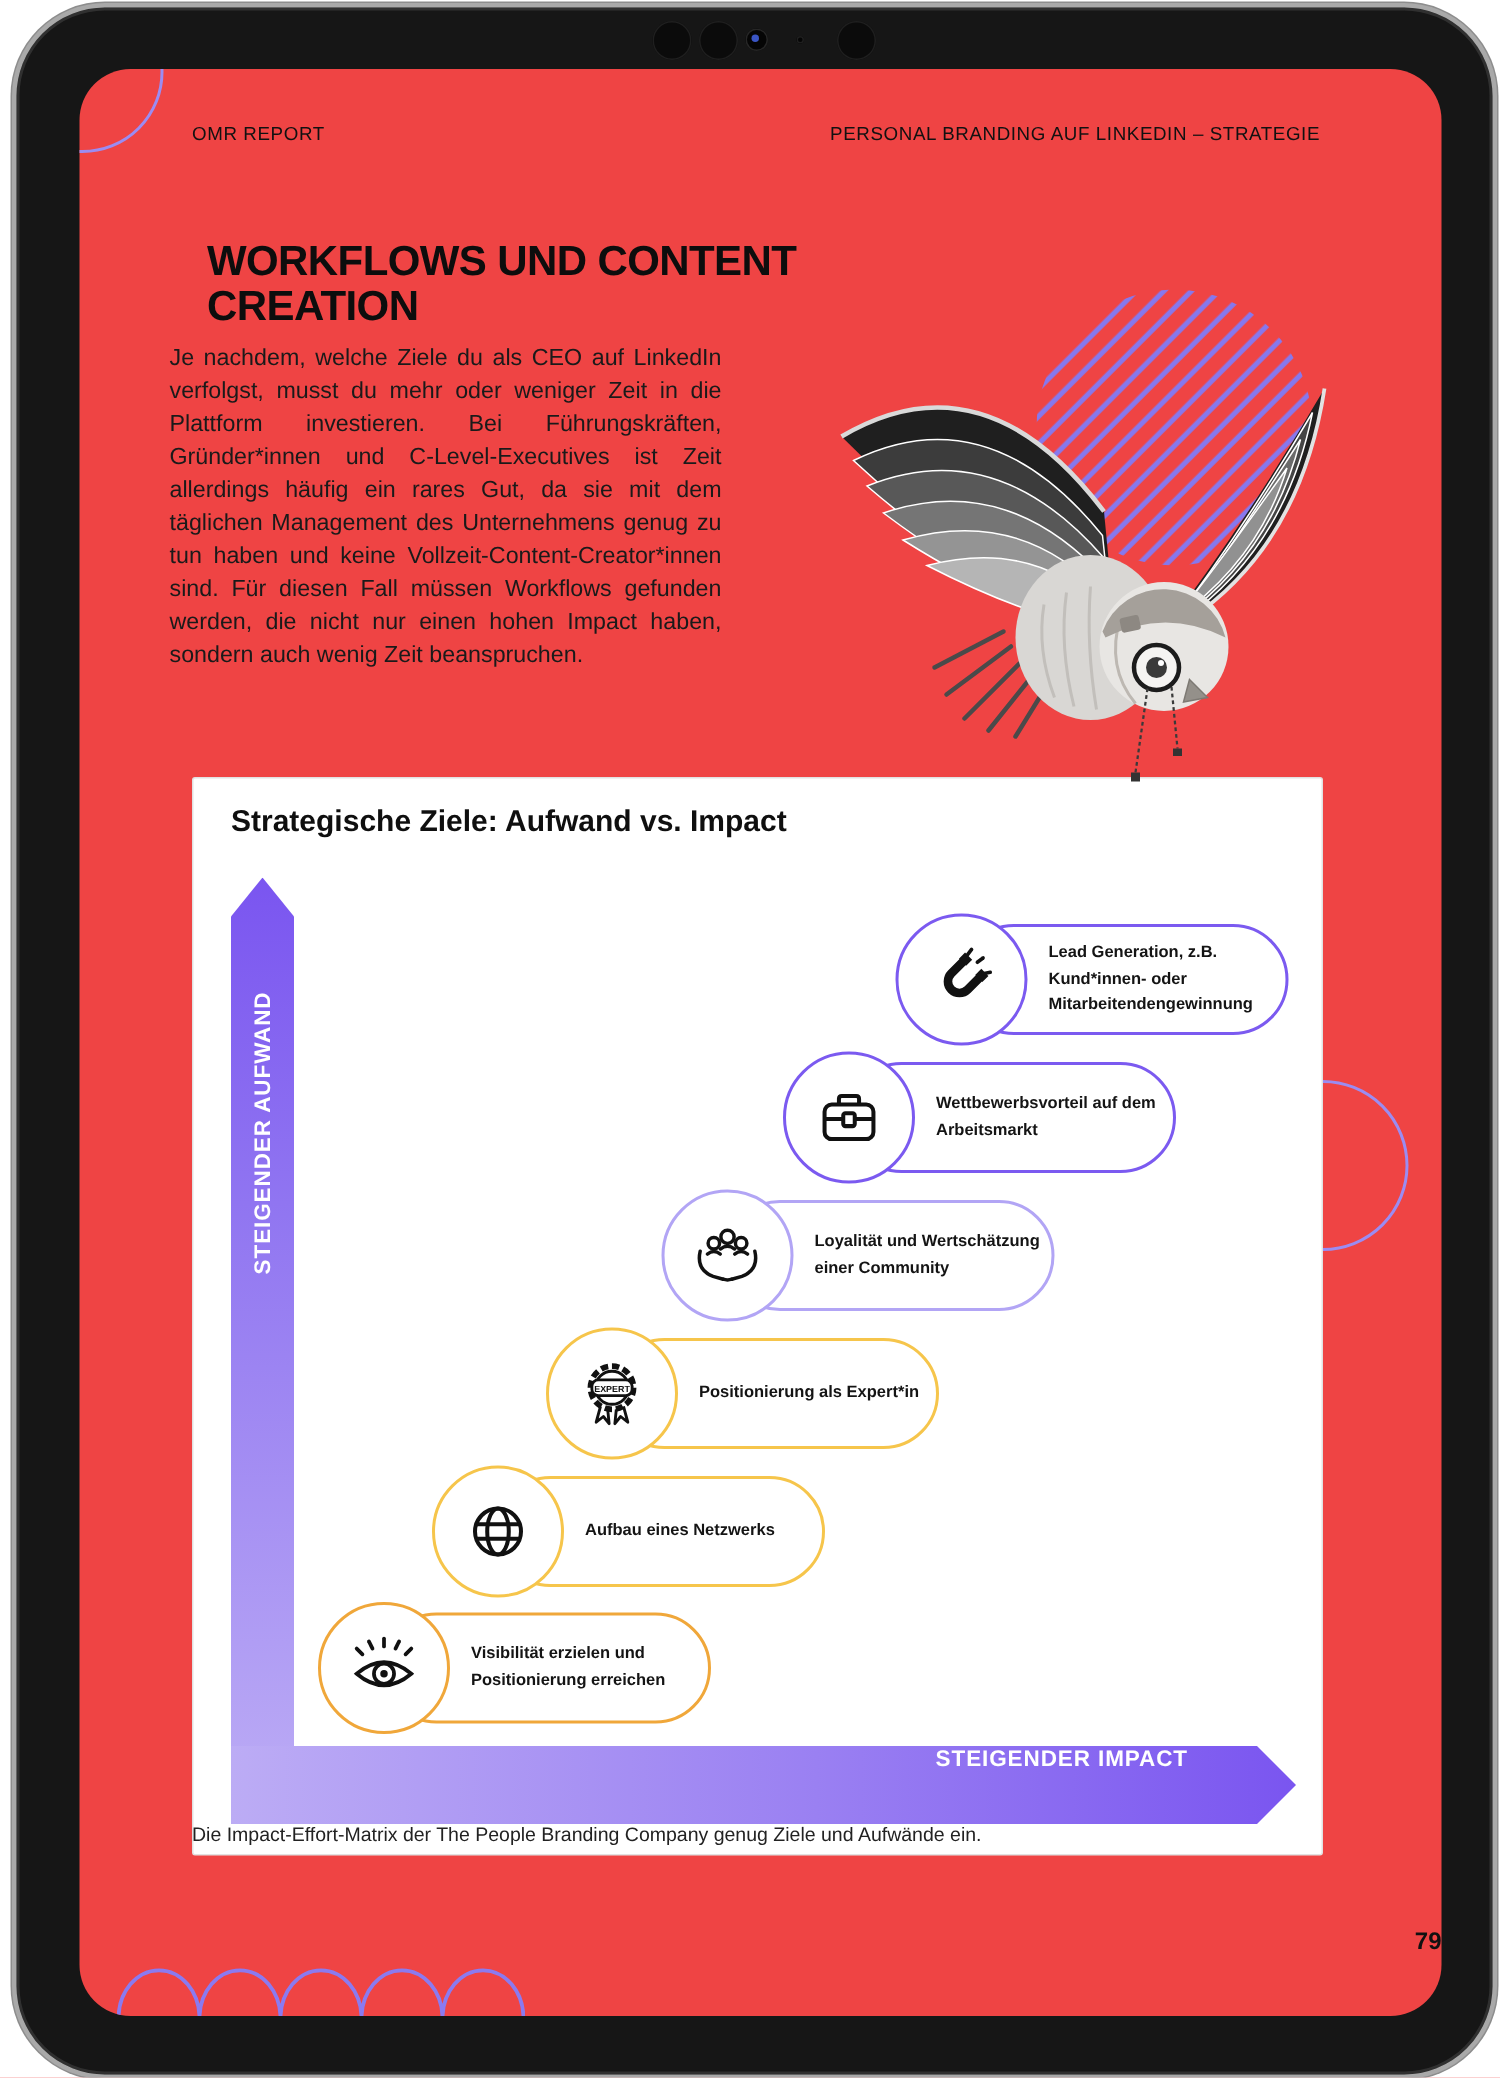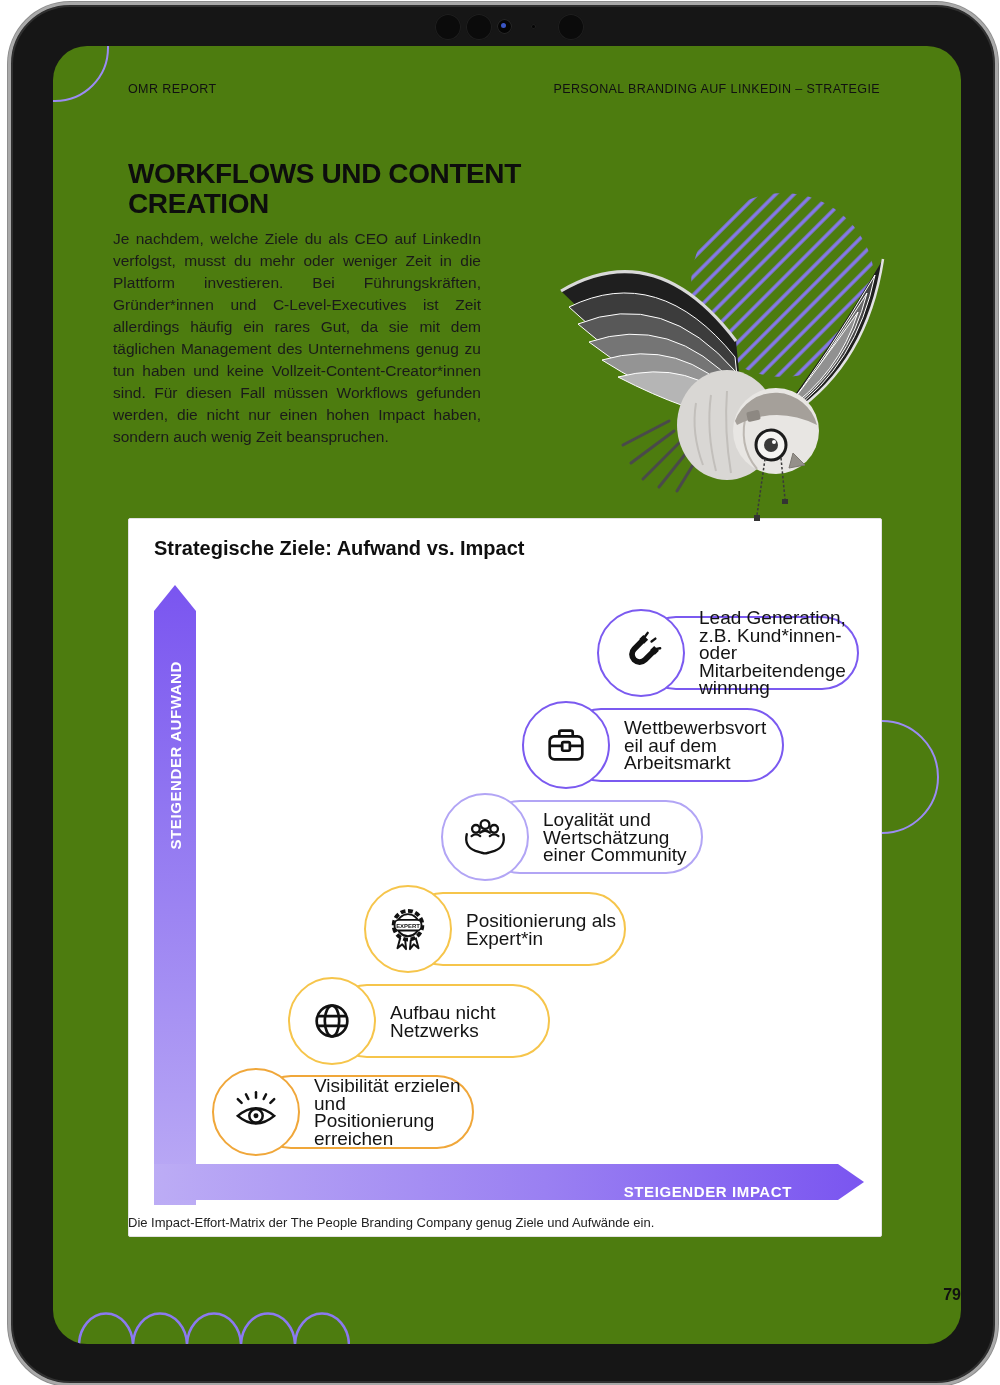--- a/index.html
+++ b/index.html
@@ -11,68 +11,68 @@
   .tablet{position:absolute;left:8px;top:2px;width:984px;height:1378px;
           background:#161616;border-radius:62px;
           border:3px solid #a9a9a9;box-shadow:inset 0 0 0 2px #303030, 0 0 0 1px #8d8d8d;}
   .cam{position:absolute;border-radius:50%;background:#0b0b0b;box-shadow:inset 0 0 0 1px #1f1f1f;}
   .cam-big{width:26px;height:26px;top:9px;}
   .cam-lens{width:15px;height:15px;top:14px;background:#050505;box-shadow:inset 0 0 0 1px #262626;}
   .cam-lens::after{content:"";position:absolute;left:4px;top:4px;width:5px;height:5px;border-radius:50%;background:#3a55c4;}
   .cam-dot{width:5px;height:5px;top:19px;background:#050505;}
 
   
-  .screen{position:absolute;left:42px;top:41px;width:908px;height:1298px;background:#4d7c0f;
+  .screen{position:absolute;left:42px;top:41px;width:908px;height:1298px;background:#ef4444;
           border-radius:34px;overflow:hidden;}
 
   .deco-circle{position:absolute;border-radius:50%;border:2px solid #9b8cf2;background:transparent;}
   .deco-tl{left:-52px;top:-52px;width:104px;height:104px;z-index:1;}
   .deco-right{left:772px;top:674px;width:110px;height:110px;z-index:1;}
 
   
   .page-header{position:absolute;left:75px;right:81px;top:36px;display:flex;
                justify-content:space-between;align-items:baseline;z-index:2;}
   .page-header span{font-size:12.5px;letter-spacing:.4px;font-weight:500;color:#111;}
 
   
-  .article-title{position:absolute;left:75px;top:94px;width:420px;z-index:2;
+  .article-title{position:absolute;left:85px;top:94px;width:420px;z-index:2;
                  font-size:28px;line-height:30px;font-weight:800;letter-spacing:-.4px;color:#0d0d0d;}
   .article-body{position:absolute;left:60px;top:166px;width:368px;z-index:2;
                 font-size:15.5px;line-height:22px;text-align:justify;color:#1a1a1a;}
 
   
   .owl-wrap{position:absolute;left:478px;top:127px;width:392px;height:356px;z-index:3;pointer-events:none;}
 
   
   .figure-card{position:absolute;left:75px;top:437px;width:752px;height:717px;background:#fff;
                border:1.5px solid #e2e2e2;border-radius:2px;z-index:2;margin-top:35px;}
   .figure-title{position:absolute;left:25px;top:18px;font-size:20px;font-weight:700;color:#0f0f0f;}
 
   .y-axis{position:absolute;left:25px;top:66px;width:42px;height:620px;
           background:linear-gradient(180deg,#7a55f0 0%,#9075f1 35%,#bcacf5 100%);
           clip-path:polygon(50% 0,100% 26px,100% 100%,0 100%,0 26px);}
   .y-axis-labelbox{position:absolute;left:25px;top:96px;width:42px;height:280px;
                    display:flex;align-items:center;justify-content:center;}
   .y-axis-labelbox span{writing-mode:vertical-rl;transform:rotate(180deg);
                         color:#fff;font-weight:700;font-size:15px;letter-spacing:.6px;white-space:nowrap;}
-  .x-axis{position:absolute;left:25px;top:645px;width:710px;height:36px;
+  .x-axis{position:absolute;left:25px;top:645px;width:710px;height:52px;
           background:linear-gradient(90deg,#bcacf5 0%,#9a80f2 55%,#7a55f0 100%);
           clip-path:polygon(0 0,calc(100% - 26px) 0,100% 50%,calc(100% - 26px) 100%,0 100%);
-          display:flex;align-items:flex-end;justify-content:flex-end;}
+          display:flex;align-items:flex-start;justify-content:flex-end;}
   .x-axis span{color:#fff;font-weight:700;font-size:15px;letter-spacing:.6px;padding-right:72px;}
 
   
   .pill{position:absolute;width:262px;height:88px;}
   .pill-body{position:absolute;left:42px;top:7px;right:0;bottom:7px;background:#fff;
              border:2px solid var(--pc);border-radius:40px;}
   .pill-circle{position:absolute;left:0;top:0;width:84px;height:84px;background:#fff;
                border:2px solid var(--pc);border-radius:50%;
                display:flex;align-items:center;justify-content:center;}
   .pill-label{position:absolute;left:102px;right:8px;top:50%;transform:translateY(-50%);
-              font-size:19px;line-height:17.5px;color:#141414;word-break:break-word;}
+              font-size:11px;line-height:17.5px;color:#141414;word-break:break-word;font-weight:bold;}
   .c-purple{--pc:#7b5af0;} .c-lav{--pc:#b2a5f5;} .c-yellow{--pc:#f6c54b;} .c-orange{--pc:#f0a73a;}
 
   
   .figure-caption{position:absolute;left:75px;top:1169px;width:700px;z-index:2;
                   font-size:13px;color:#222;}
   .page-number{position:absolute;left:0;right:0;top:1240px;text-align:right;z-index:2;
                font-size:16px;font-weight:700;color:#111;}
   .scallop{position:absolute;left:25px;bottom:-2px;z-index:1;}
 </style>
 </head>
@@ -239,21 +239,21 @@
 
         <div class="pill c-yellow" style="left:159px;top:458px;">
           <div class="pill-body"></div>
           <div class="pill-circle">
             <svg viewBox="-24 -24 48 48" width="46" height="46" fill="none" stroke="#111" stroke-width="2.8">
               <circle cx="0" cy="0" r="16"></circle>
               <ellipse cx="0" cy="0" rx="7.5" ry="16"></ellipse>
               <path d="M-15.2,-5 L15.2,-5 M-15.2,5 L15.2,5"></path>
             </svg>
           </div>
-          <div class="pill-label">Aufbau nicht Netzwerks</div>
+          <div class="pill-label">Aufbau eines Netzwerks</div>
         </div>
 
         <div class="pill c-orange" style="left:83px;top:549px;">
           <div class="pill-body"></div>
           <div class="pill-circle">
             <svg viewBox="-24 -24 48 48" width="46" height="46" fill="none" stroke="#111" stroke-width="2.6">
               <path d="M-19,4 Q0,-12 19,4 Q0,20 -19,4 Z"></path>
               <circle cx="0" cy="4" r="7"></circle>
               <circle cx="0" cy="4" r="2.6" fill="#111" stroke="none"></circle>
               <g stroke-linecap="round">

